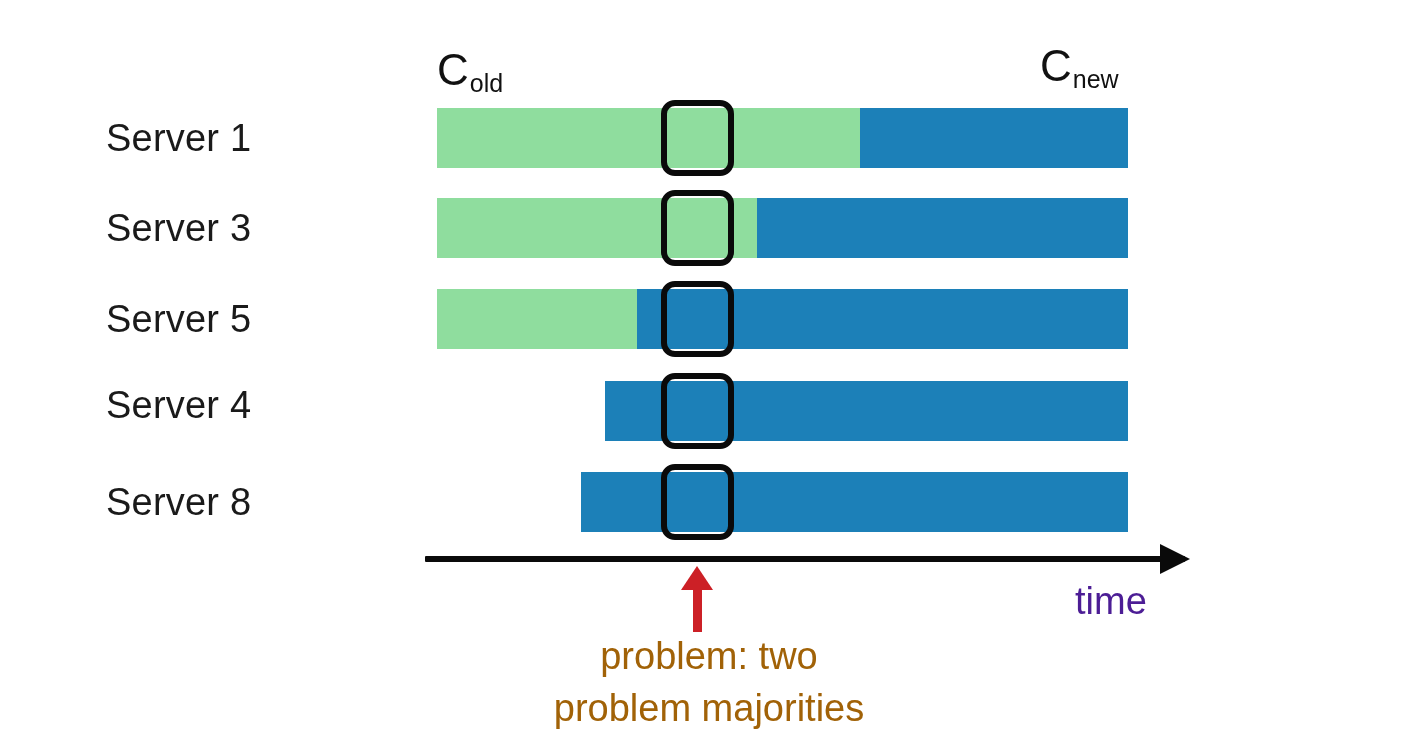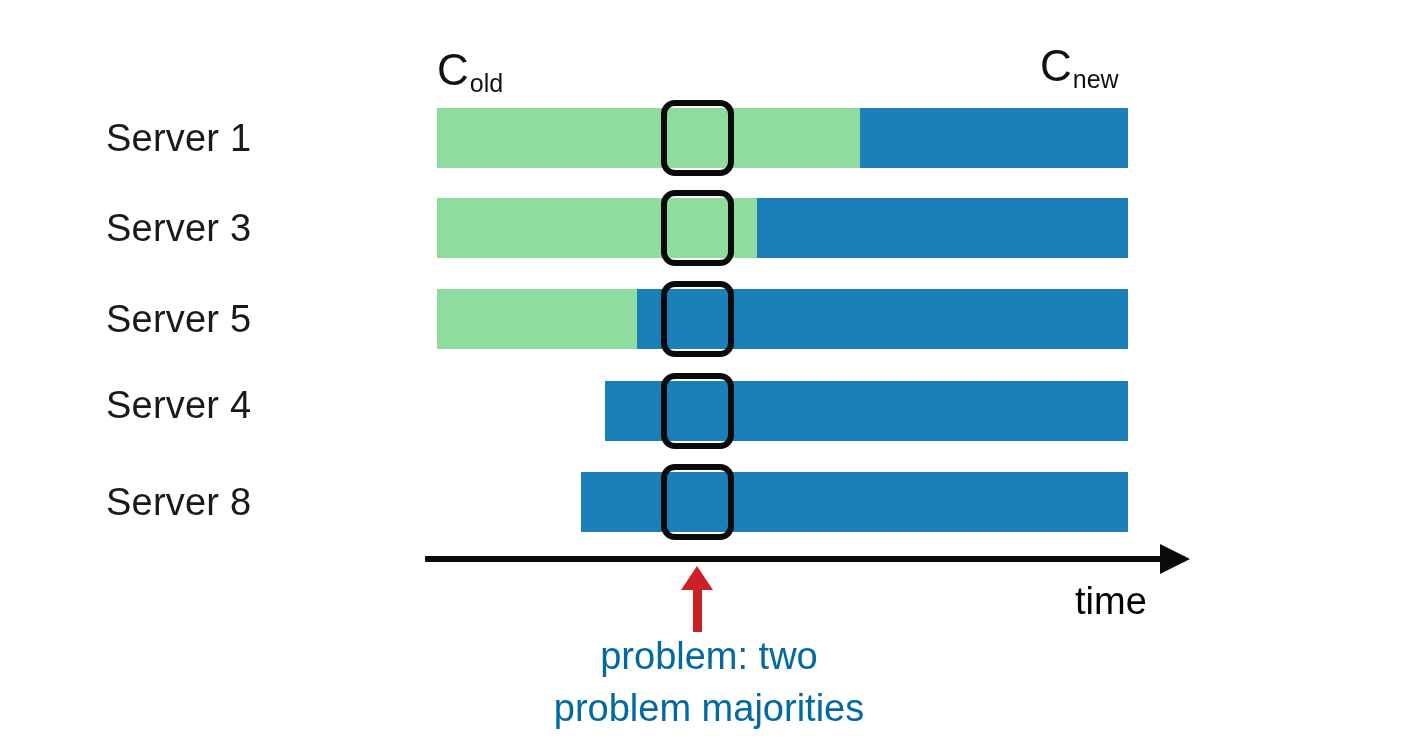--- a/index.html
+++ b/index.html
@@ -68,42 +68,42 @@
     position: absolute;
     width: 0;
     height: 0;
     border-top: 15px solid transparent;
     border-bottom: 15px solid transparent;
     border-left: 30px solid #0a0a0a;
   }
   .time-label {
     position: absolute;
     font-size: 38px;
-    color: #000000;
+    color: #4c1d95;
     line-height: 1;
   }
   .red-arrow-stem {
     position: absolute;
     background: #cc2026;
     width: 9px;
   }
   .red-arrow-head {
     position: absolute;
     width: 0;
     height: 0;
     border-left: 16px solid transparent;
     border-right: 16px solid transparent;
     border-bottom: 24px solid #cc2026;
   }
   .caption {
     position: absolute;
     width: 100%;
     text-align: center;
     font-size: 38px;
-    color: #0369a1;
+    color: #a16207;
     line-height: 1.38;
   }
   .caption div { white-space: nowrap; }
 </style>
 </head>
 <body>
 
 <div id="canvas">
 
   <div class="cfg-label" style="left:437px; top:48px;">

